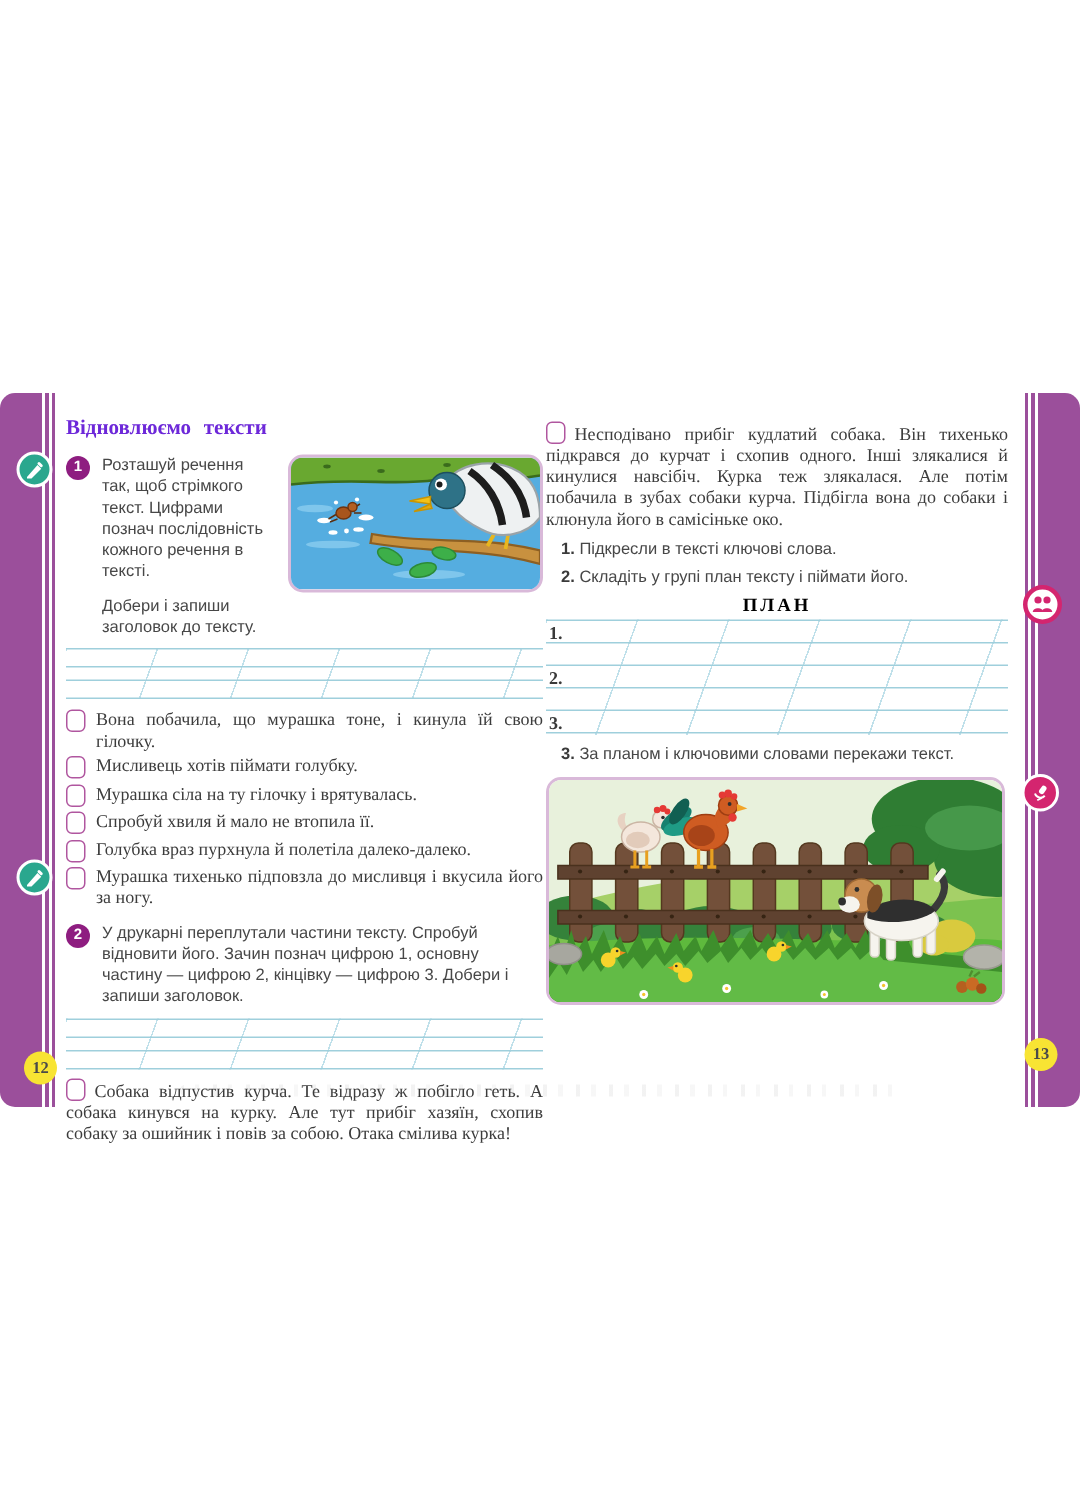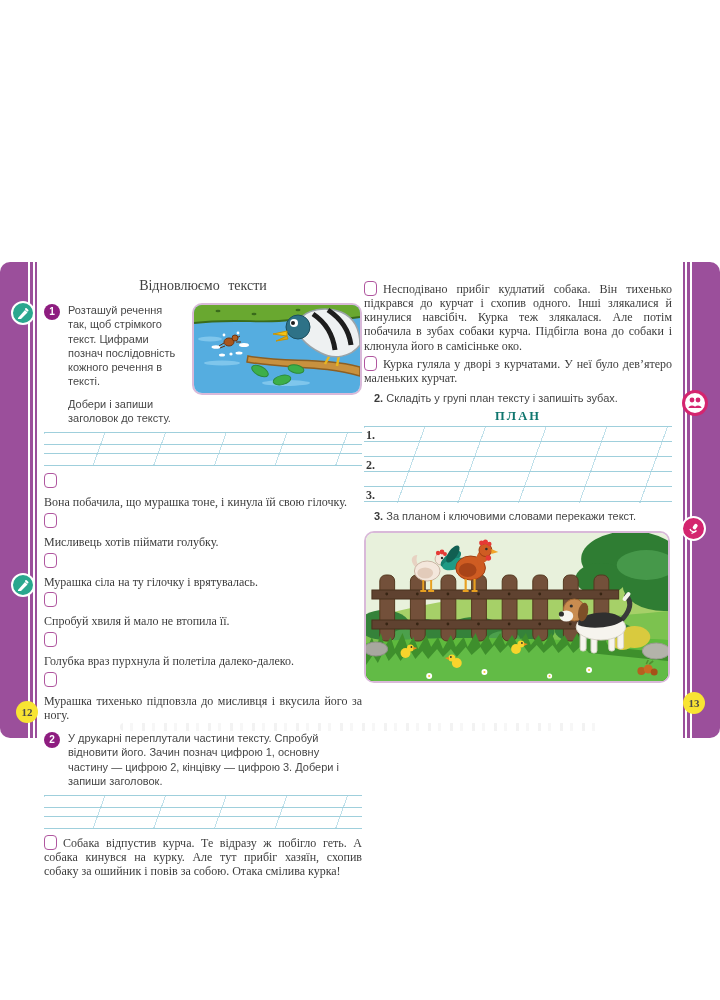--- a/index.html
+++ b/index.html
@@ -20,22 +20,22 @@
   .side-icon.mic{width:25px;height:25px;background:#d4256f;border:2px solid #fff;box-sizing:border-box;}
   .page-badge{position:absolute;width:22px;height:22px;border-radius:50%;background:#f8e433;
     font-family:"Liberation Serif",serif;font-weight:bold;font-size:11px;color:#4a4a4a;
     display:flex;align-items:center;justify-content:center;}
 
   
   .page{position:absolute;top:278px;}
   .page-left{left:44px;width:318px;}
   .page-right{left:364px;width:308px;}
 
-  .page-title{margin:0 0 9px 0;text-align:center;font-family:"Liberation Serif",serif;
-    font-weight:normal;font-size:14px;color:#404040;word-spacing:5px;}
+  .page-title{margin:0 0 9px 0;font-family:"Liberation Serif",serif;
+    font-weight:bold;font-size:14px;color:#6d28d9;word-spacing:5px;}
 
   .ex-row{display:flex;gap:8px;margin-bottom:7px;}
   .task-num{flex:none;width:16px;height:16px;border-radius:50%;background:#8e1d80;color:#fff;
     font-weight:bold;font-size:10px;line-height:16px;text-align:center;margin-top:1px;}
   .instr{font-size:11px;line-height:1.3;color:#474747;margin:0;}
   .instr + .instr{margin-top:8px;}
   .instr-col{flex:1;min-width:0;}
 
   .serif{font-family:"Liberation Serif",serif;font-size:12px;line-height:1.18;color:#3c3c3c;text-align:justify;}
 
@@ -49,32 +49,32 @@
     background-image:
       linear-gradient(#9fcfdc,#9fcfdc),
       linear-gradient(#9fcfdc,#9fcfdc),
       linear-gradient(#9fcfdc,#9fcfdc),
       linear-gradient(#9fcfdc,#9fcfdc),
       repeating-linear-gradient(110deg,#bfe0ea 0 1px,transparent 1px 57px);
     background-repeat:no-repeat,no-repeat,no-repeat,no-repeat,repeat;
     background-size:100% 1px,100% 1px,100% 1px,100% 1px,auto;
     background-position:0 0,0 12px,0 21px,0 33px,0 0;}
 
-  .sent{display:flex;gap:7px;margin:2.5px 0;flex-direction:column;}
+  .sent{display:flex;gap:7px;margin:2.5px 0;}
   .sent .cb{flex:none;margin-top:1px;}
   .sent p{margin:0;flex:1;}
 
   .frag{margin:3px 0;}
   .frag .cb{margin-right:6px;}
 
   .task-line{margin:7px 0 0 10px;font-size:11px;color:#474747;}
   .task-line b{color:#3a3a3a;}
 
   .plan-title{margin:5px 0 2px 0;text-align:center;font-family:"Liberation Serif",serif;
-    font-weight:bold;font-size:12.5px;letter-spacing:2px;color:#0f766e;}
+    font-weight:bold;font-size:12.5px;letter-spacing:2px;color:#000000;}
   .plan-ruling{position:relative;height:77px;margin-bottom:2px;
     background-image:
       linear-gradient(#9fcfdc,#9fcfdc),linear-gradient(#9fcfdc,#9fcfdc),
       linear-gradient(#9fcfdc,#9fcfdc),linear-gradient(#9fcfdc,#9fcfdc),
       linear-gradient(#9fcfdc,#9fcfdc),linear-gradient(#9fcfdc,#9fcfdc),
       repeating-linear-gradient(110deg,#bfe0ea 0 1px,transparent 1px 57px);
     background-repeat:no-repeat,no-repeat,no-repeat,no-repeat,no-repeat,no-repeat,repeat;
     background-size:100% 1px,100% 1px,100% 1px,100% 1px,100% 1px,100% 1px,auto;
     background-position:0 0,0 15px,0 30px,0 45px,0 60px,0 75px,0 0;}
   .plan-num{position:absolute;left:2px;font-family:"Liberation Serif",serif;font-weight:bold;
@@ -231,27 +231,28 @@
     <p class="serif frag">
       <span class="cb"></span><span>Собака відпустив курча. Те відразу ж побігло геть. А собака кинувся на курку. Але тут прибіг хазяїн, схопив собаку за ошийник і повів за собою. Отака смілива курка!</span>
     </p>
   </div>
 
   <div class="page page-right">
 
     <p class="serif frag">
       <span class="cb"></span><span>Несподівано прибіг кудлатий собака. Він тихенько підкрався до курчат і схопив одного. Інші злякалися й кинулися навсібіч. Курка теж злякалася. Але потім побачила в зубах собаки курча. Підбігла вона до собаки і клюнула його в самісіньке око.</span>
     </p>
-    <p class="serif frag">
-      <span class="cb"></span><span>Курка гуляла у дворі з курчатами. У неї було дев’ятеро маленьких курчат.</span>
+
+    <p class="task-line">
+      <b>1.</b>
+      <span>Підкресли в тексті ключові слова.</span>
     </p>
-
     <p class="task-line">
       <b>2.</b>
-      <span>Складіть у групі план тексту і запишіть зубах.</span>
+      <span>Складіть у групі план тексту і піймати його.</span>
     </p>
 
     <div class="plan-title">ПЛАН</div>
 
     <div class="plan-ruling">
       <span class="plan-num" style="top:2px;">1.</span>
       <span class="plan-num" style="top:32px;">2.</span>
       <span class="plan-num" style="top:62px;">3.</span>
     </div>
 

